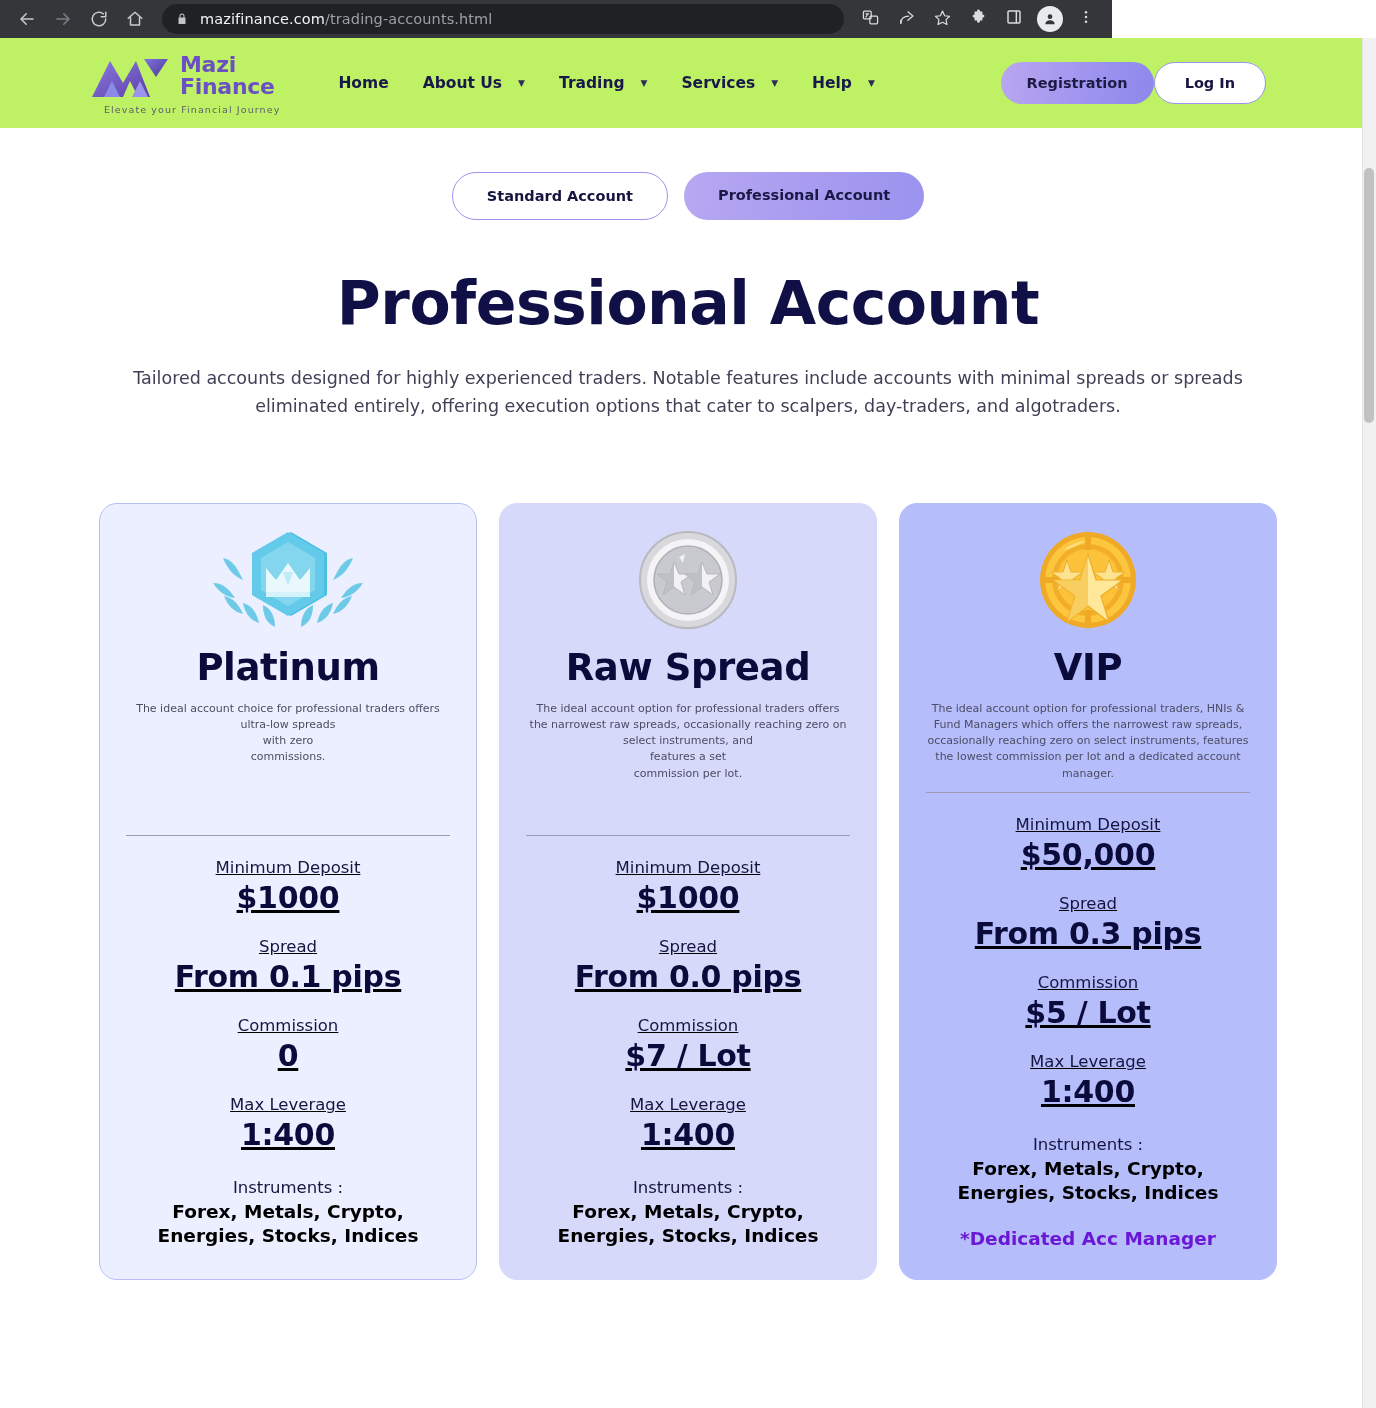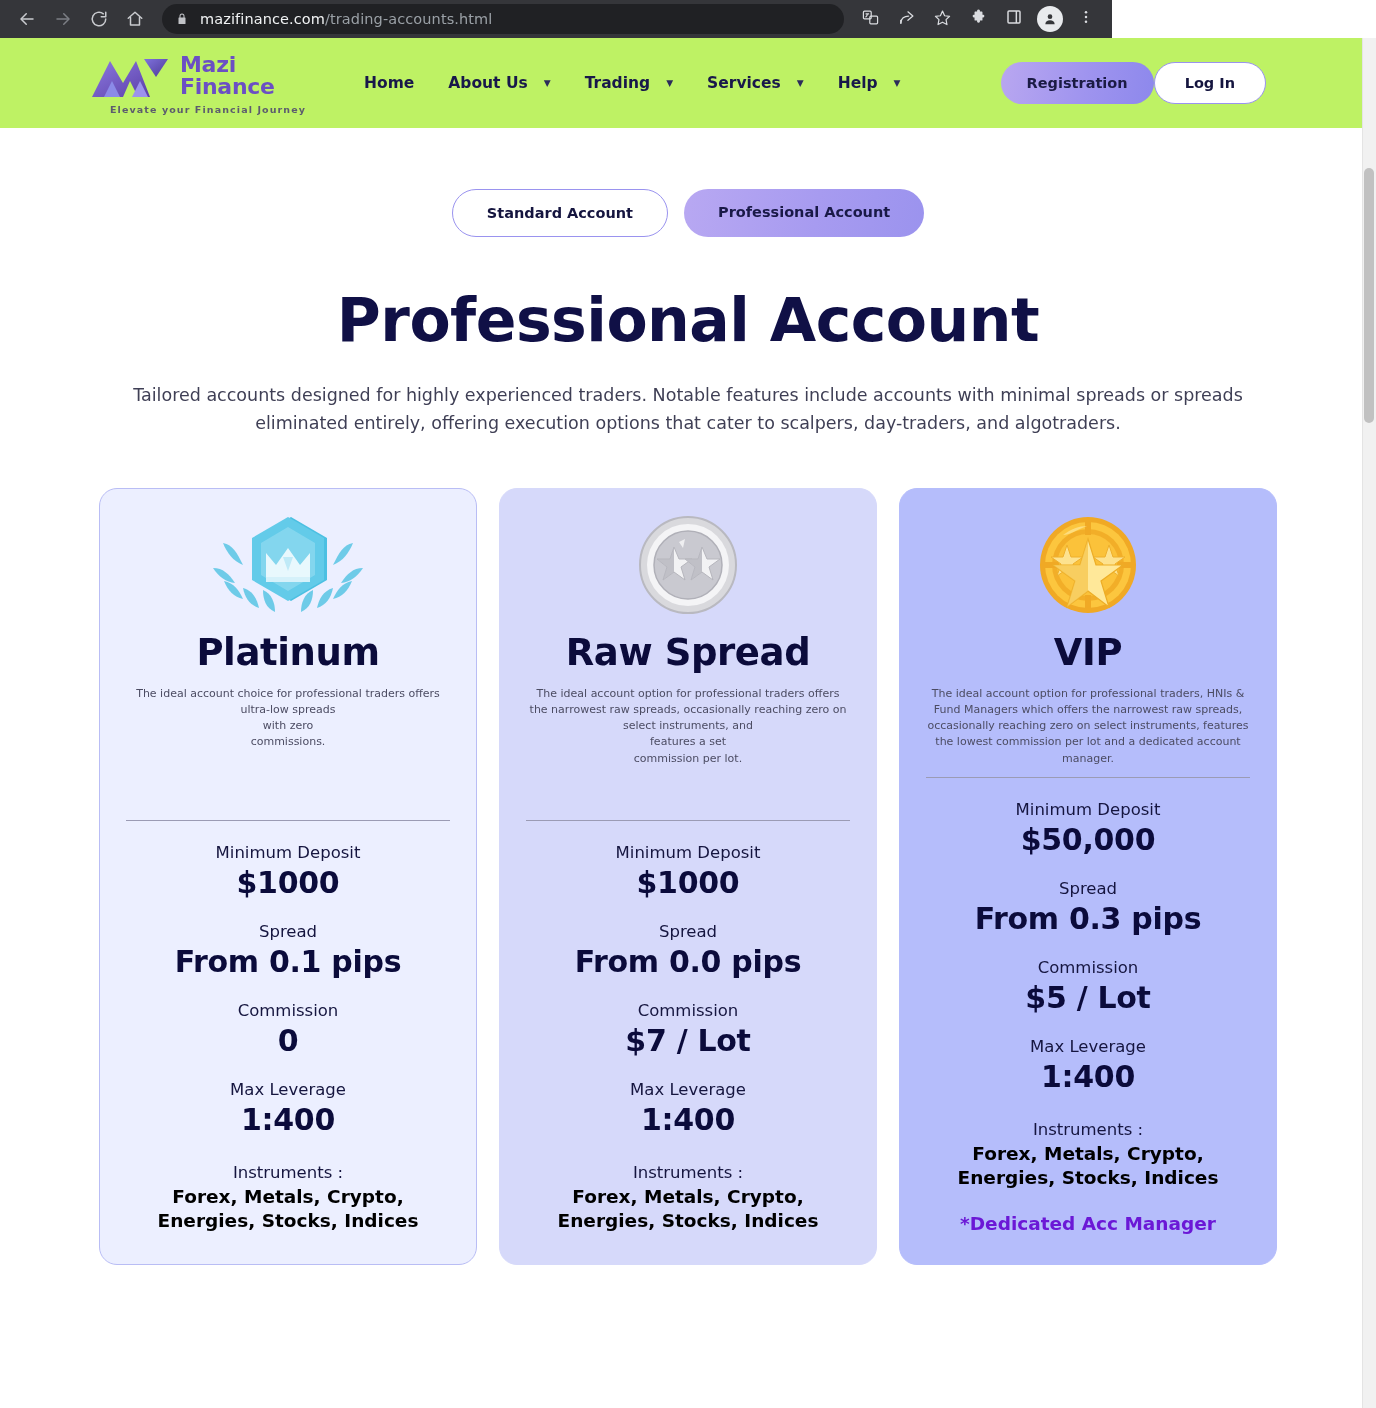--- a/index.html
+++ b/index.html
@@ -95,22 +95,22 @@
     font-size: 22px; line-height: 1.02;
     font-weight: bold;
     color: #6b4fc4;
     letter-spacing: -0.3px;
   }
   .logo-tagline {
     font-size: 9.5px;
     color: #5c5c6e;
     letter-spacing: 1.1px;
     margin-top: 3px;
-    margin-left: 20px;
-    font-weight: 700;
+    margin-left: 14px;
+    font-weight: 400;
   }
 
   .nav {
     display: flex; align-items: center;
     gap: 0px;
     margin-left: 58px;
     flex: 1 1 auto;
   }
   .nav-item {
     display: flex; align-items: center;
@@ -146,21 +146,20 @@
     white-space: nowrap;
   }
 
   
   .main { padding: 0; background: #ffffff; }
 
   .acct-toggle {
     display: flex; justify-content: center;
     gap: 16px;
     padding-top: 44px;
-    margin-top: 17px;
   }
   .toggle-btn {
     font-size: 14.5px; font-weight: bold;
     border-radius: 26px;
     padding: 15px 34px;
     white-space: nowrap;
   }
   .toggle-btn.outline {
     background: #ffffff;
     color: #15153f;
@@ -194,21 +193,21 @@
     display: flex;
     justify-content: center;
     gap: 22px;
     margin-top: 50px;
     padding: 0 92px;
   }
   .card {
     width: 378px;
     border-radius: 18px;
     padding: 24px 26px 30px;
-    display: flex; flex-direction: column; align-items: center;
+    display: flex; flex-direction: column; align-items: center; margin-top: 32px;
   }
   .card.platinum { background: #ecefff; border: 1.5px solid #b9bdf5; }
   .card.raw      { background: #d6d9fa; border: 1.5px solid #d6d9fa; }
   .card.vip      { background: #b5bdfb; border: 1.5px solid #b5bdfb; }
 
   .card-badge { height: 104px; display:flex; align-items:center; justify-content:center; }
   .card-title {
     font-size: 37px; font-weight: bold;
     color: #0b0b3b;
     margin-top: 14px;
@@ -219,21 +218,21 @@
     font-size: 11px;
     line-height: 1.48;
     color: #4c4c63;
     margin-top: 12px;
   }
   .card-divider {
     width: 100%; height: 1px;
     background: #9b9bb4;
     margin-top: auto;
   }
-  .spec { text-align: center; }
+  .spec { text-align: center; text-decoration: underline; }
   .spec-label {
     font-size: 16.5px;
     color: #15153f;
     margin-top: 22px;
   }
   .spec-value {
     font-size: 30px; font-weight: bold;
     color: #0b0b3b;
     margin-top: 3px;
     letter-spacing: -0.3px;

